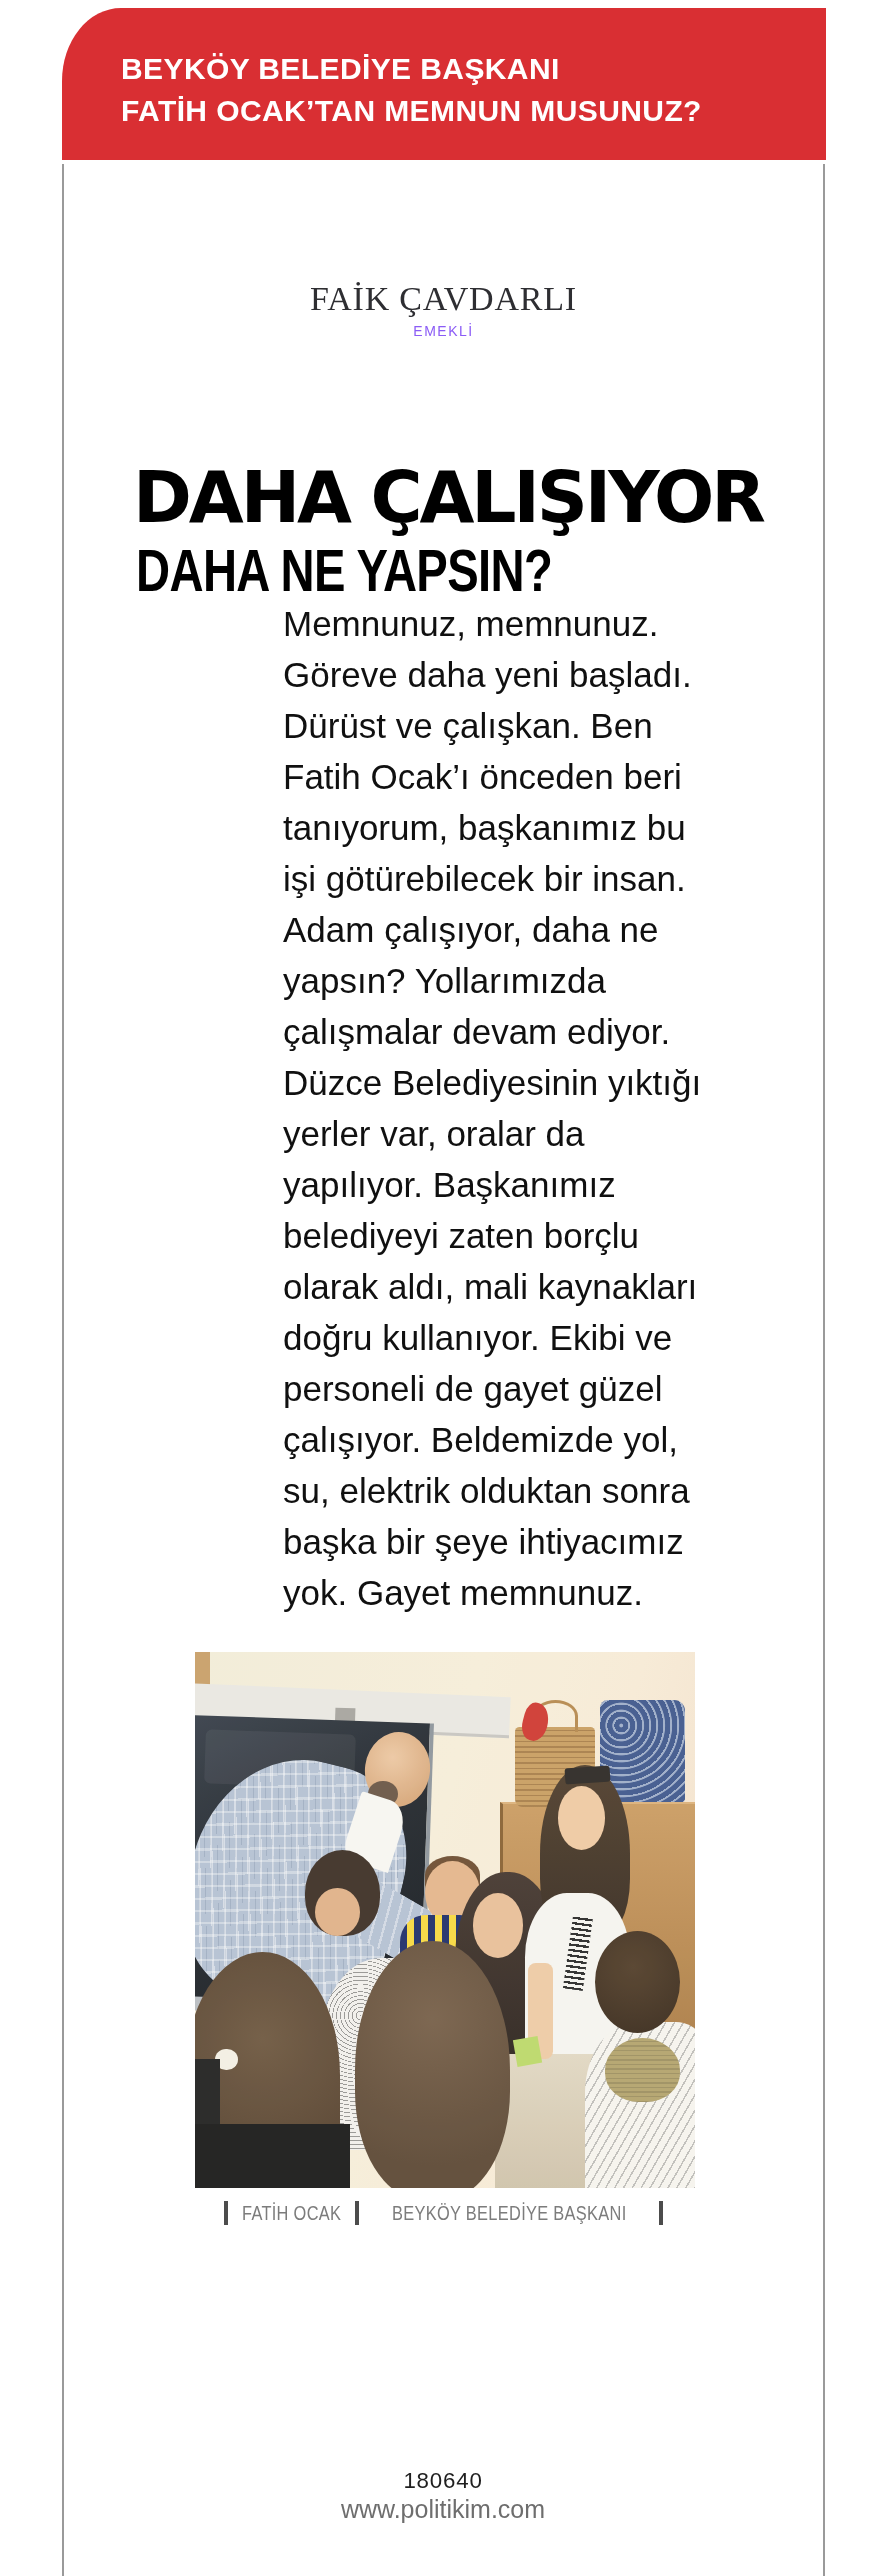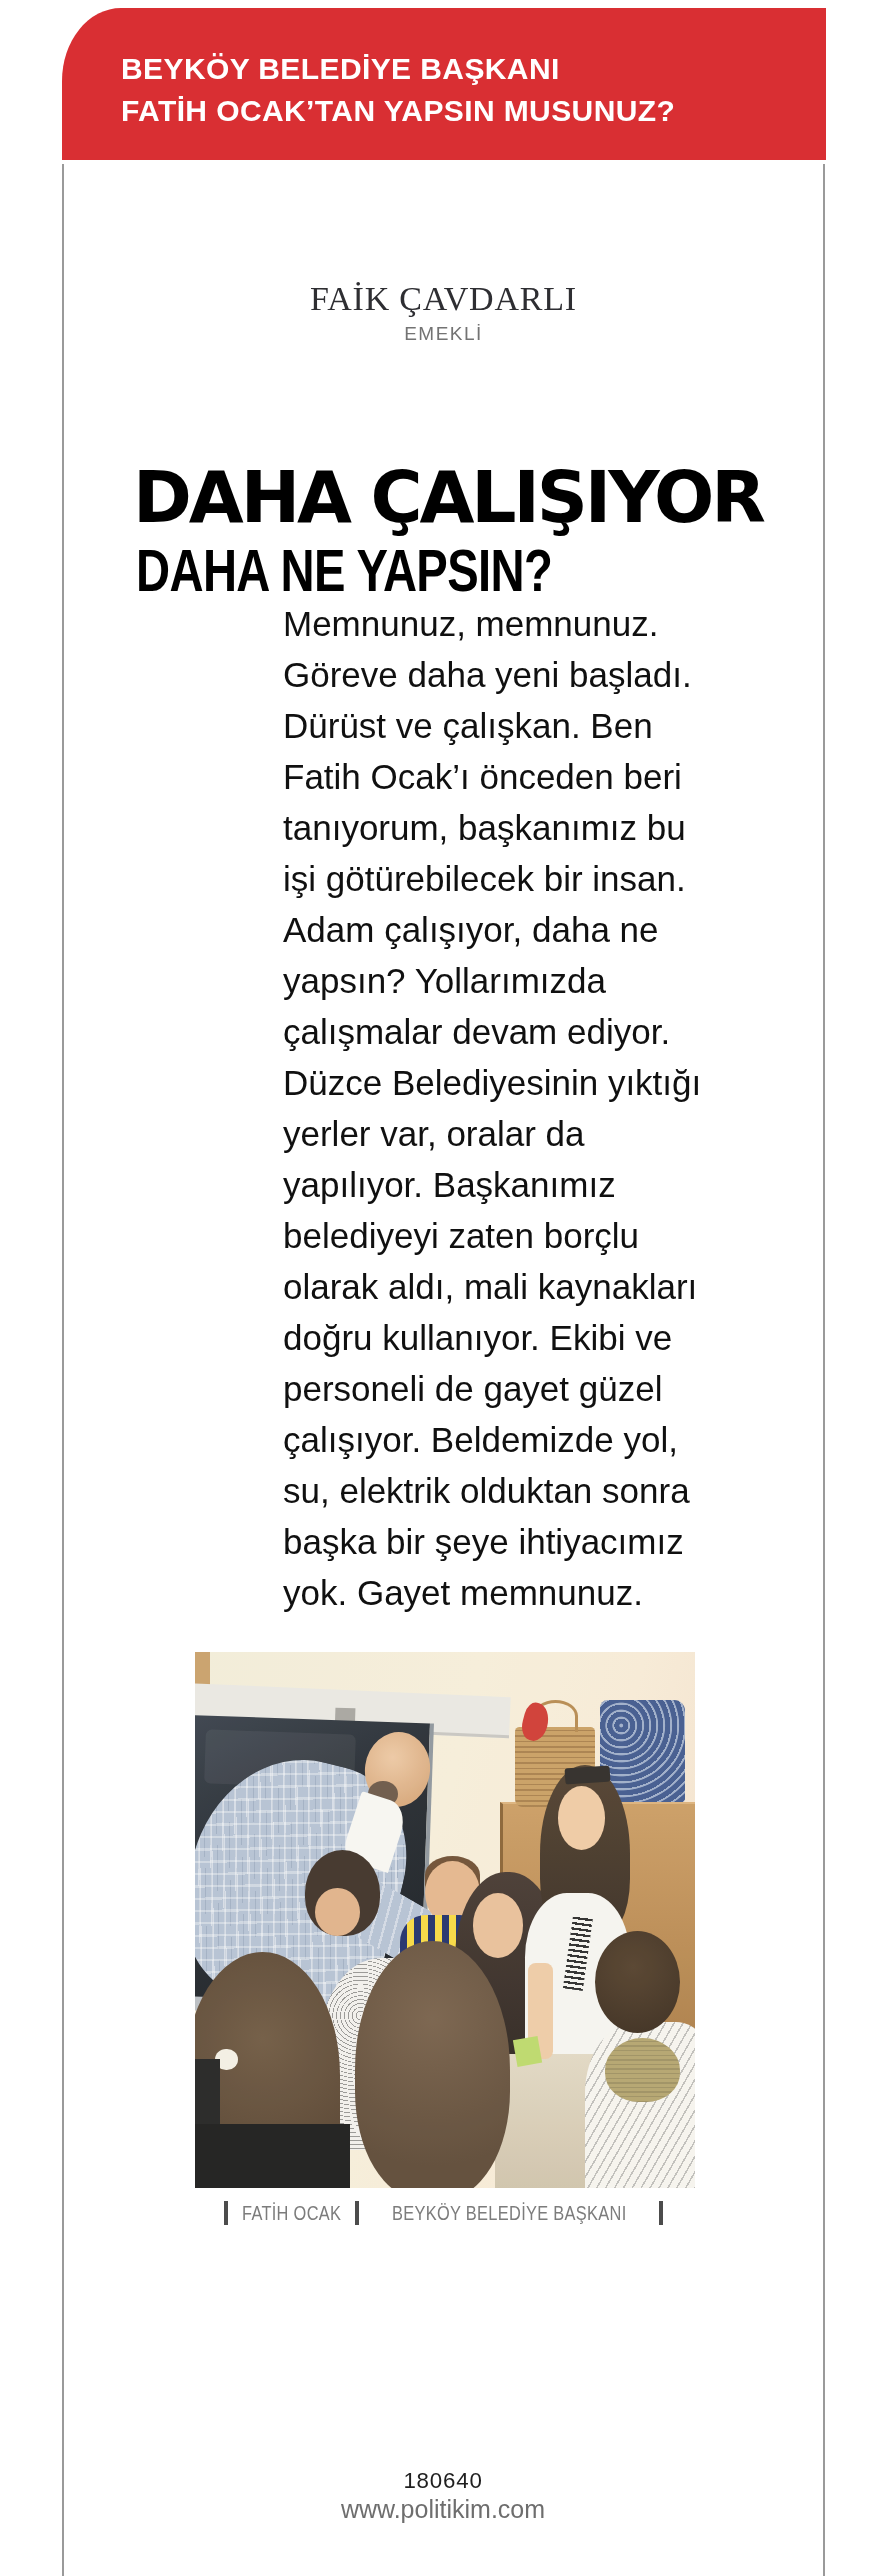--- a/index.html
+++ b/index.html
@@ -13,21 +13,21 @@
 
   
   .banner{position:absolute;left:62px;top:7.7px;width:764px;height:152px;background:#d92f33;
           border-top-left-radius:59px 73px;box-sizing:border-box;padding:40px 23px 0 59px;
           color:#ffffff;font-weight:bold;font-size:30px;line-height:42px;letter-spacing:0.4px;}
 
   
   .respondent-name{position:absolute;left:62px;top:280px;width:763px;text-align:center;
           font-size:34px;font-weight:100;letter-spacing:0.8px;color:#2e2e32;font-family:Liberation Serif, serif;}
   .respondent-role{position:absolute;left:62px;top:323px;width:763px;text-align:center;
-          font-size:19px;letter-spacing:1.5px;color:#737373;}
+          font-size:14px;letter-spacing:1.5px;color:#8b5cf6;}
 
   
   .headline1{position:absolute;left:133px;top:462px;font-family:"DejaVu Sans",sans-serif;
           font-weight:bold;font-size:71px;line-height:1;letter-spacing:-3.1px;color:#000;white-space:nowrap;}
   .headline2{position:absolute;left:136px;top:542px;font-weight:bold;font-size:59px;line-height:1;
           letter-spacing:-0.8px;color:#000;transform:scaleX(.8);transform-origin:left top;white-space:nowrap;}
 
   
   .quote{position:absolute;left:275px;top:598px;width:555px;font-size:35px;line-height:51px;
          color:#101010;white-space:pre;margin-left:8px;}
@@ -127,21 +127,21 @@
 </head>
 <body>
 
 <div class="page">
 
   <div class="border-line border-left"></div>
   <div class="border-line border-right"></div>
 
   <div class="banner">
     <div>BEYKÖY BELEDİYE BAŞKANI</div>
-    <div>FATİH OCAK’TAN YAPSIN MUSUNUZ?</div>
+    <div>FATİH OCAK’TAN MEMNUN MUSUNUZ?</div>
   </div>
 
   <div class="respondent-name">FAİK ÇAVDARLI</div>
   <div class="respondent-role">EMEKLİ</div>
 
   <div class="headline1">DAHA ÇALIŞIYOR</div>
   <div class="headline2">DAHA NE YAPSIN?</div>
 
   <div class="quote">Memnunuz, memnunuz.
 Göreve daha yeni başladı.

